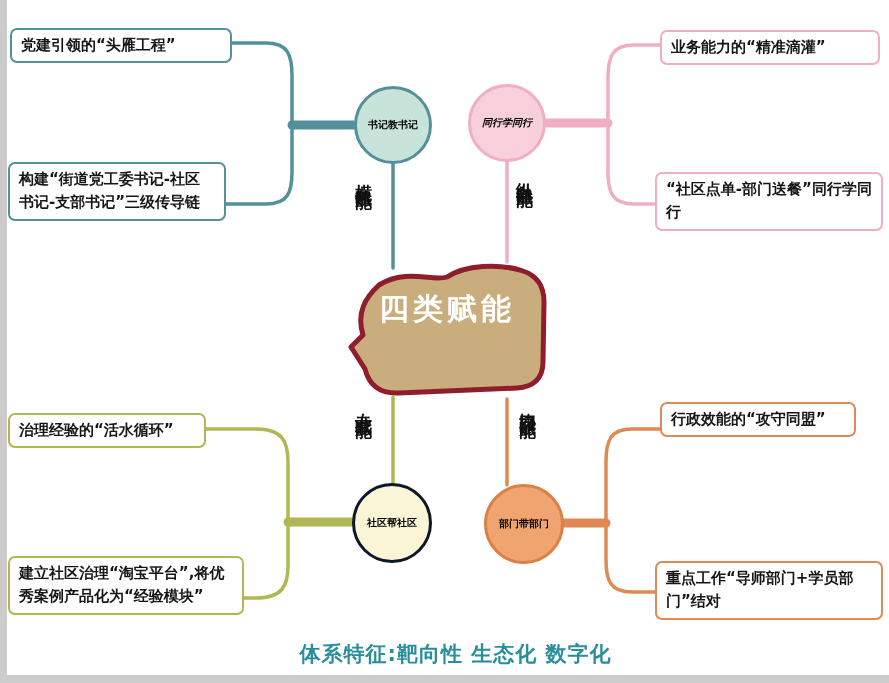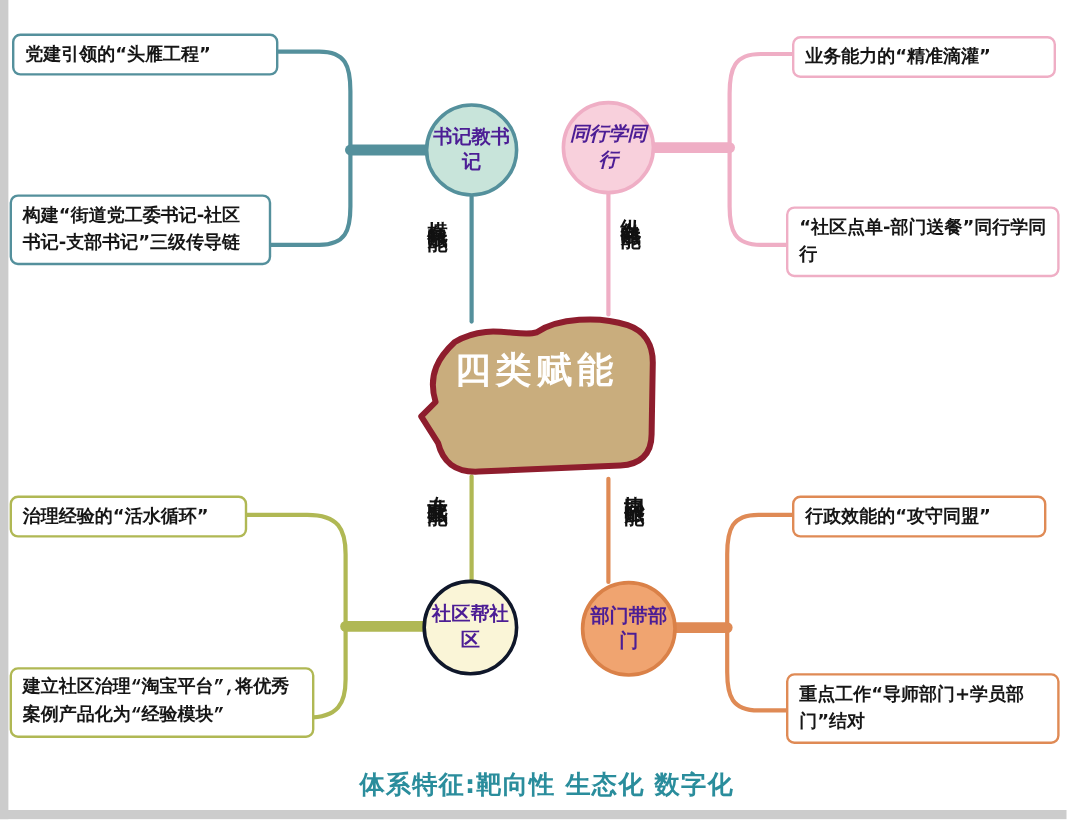--- a/index.html
+++ b/index.html
@@ -26,21 +26,21 @@
     color:#161616;
   }
   .teal-b{border-color:#54909c;}
   .pink-b{border-color:#efaec5;}
   .olive-b{border-color:#b0b854;}
   .orange-b{border-color:#df8a55;}
   .mm-circle{
     position:absolute;
     border-radius:50%;
     display:flex;align-items:center;justify-content:center;
-    font-size:16px;font-weight:bold;color:#4c1d95;
+    font-size:10px;font-weight:bold;color:#000000;
     box-sizing:border-box;
     text-align:center;
   }
   .c-teal{background:#c8e4da;border:3px solid #54909c;}
   .c-pink{background:#f8d0dc;border:3px solid #efaec5;}
   .c-olive{background:#faf5d7;border:3px solid #0f172a;}
   .c-orange{background:#f0a470;border:3px solid #da8148;}
   .axis-label{
     position:absolute;
     writing-mode:vertical-rl;
@@ -126,25 +126,25 @@
   <div class="mm-box teal-b" style="left:8px;top:162px;width:218px;">构建“街道党工委书记-社区书记-支部书记”三级传导链</div>
   <div class="mm-circle c-teal" style="left:354px;top:86px;width:78px;height:78px;">书记教书记</div>
   <div class="axis-label" style="left:353px;top:170px;">横向赋能</div>
 
   <div class="mm-box pink-b" style="left:660px;top:30px;width:220px;">业务能力的“精准滴灌”</div>
   <div class="mm-box pink-b" style="left:655px;top:172px;width:228px;">“社区点单-部门送餐”同行学同行</div>
   <div class="mm-circle c-pink" style="left:468px;top:84px;width:78px;height:78px;font-style:italic;">同行学同行</div>
   <div class="axis-label" style="left:514px;top:168px;">纵向赋能</div>
 
   <div class="mm-box olive-b" style="left:8px;top:413px;width:198px;">治理经验的“活水循环”</div>
-  <div class="mm-box olive-b" style="left:8px;top:556px;width:254px;font-family:Liberation Mono, monospace;">建立社区治理“淘宝平台”,将优秀案例产品化为“经验模块”</div>
+  <div class="mm-box olive-b" style="left:8px;top:556px;width:236px;">建立社区治理“淘宝平台”,将优秀案例产品化为“经验模块”</div>
   <div class="mm-circle c-olive" style="left:352px;top:483px;width:80px;height:80px;">社区帮社区</div>
   <div class="axis-label" style="left:353px;top:399px;">专业赋能</div>
 
-  <div class="mm-box orange-b" style="left:660px;top:413px;width:212px;">行政效能的“攻守同盟”</div>
+  <div class="mm-box orange-b" style="left:660px;top:402px;width:196px;">行政效能的“攻守同盟”</div>
   <div class="mm-box orange-b" style="left:655px;top:561px;width:228px;">重点工作“导师部门+学员部门”结对</div>
   <div class="mm-circle c-orange" style="left:484px;top:484px;width:80px;height:80px;">部门带部门</div>
   <div class="axis-label" style="left:517px;top:399px;">协同赋能</div>
 
   <div class="caption">体系特征:靶向性 生态化 数字化</div>
 
   <div class="frame-left"></div>
   <div class="frame-bottom"></div>
 
 </div>

